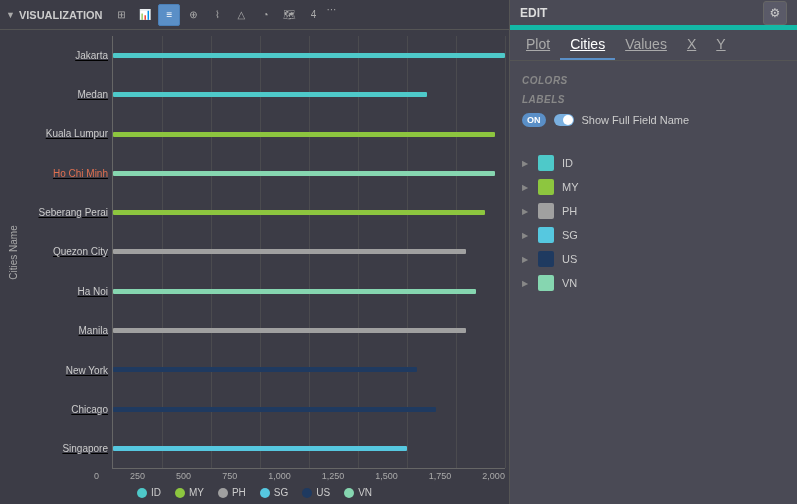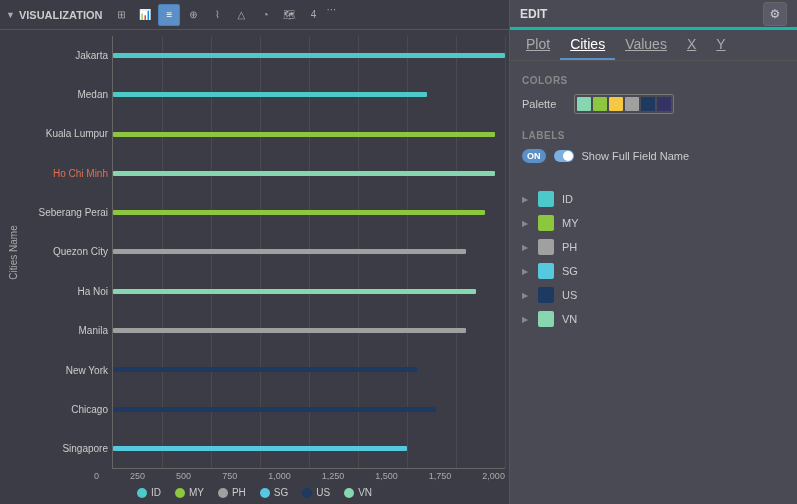--- a/index.html
+++ b/index.html
@@ -99,20 +99,21 @@
       transform: rotate(-90deg);
       white-space: nowrap;
       width: 80px;
       text-align: center;
     }
 
     .chart-inner {
       flex: 1;
       display: flex;
       flex-direction: column;
+      text-decoration: underline;
     }
 
     .bars-section {
       flex: 1;
       display: flex;
     }
 
     .city-labels {
       display: flex;
       flex-direction: column;
@@ -216,21 +217,21 @@
       background: #4a4a55;
       display: flex;
       flex-direction: column;
     }
 
     .edit-header {
       display: flex;
       align-items: center;
       justify-content: space-between;
       padding: 6px 10px;
-      border-bottom: 3px solid #14b8a6;
+      border-bottom: 5px solid #14b8a6;
       height: 30px;
     }
 
     .edit-title {
       color: #ddd;
       font-size: 12px;
       font-weight: bold;
     }
 
     .gear-btn {
@@ -273,20 +274,21 @@
       overflow-y: auto;
     }
 
     .section-label {
       color: #888;
       font-size: 10px;
       font-weight: bold;
       letter-spacing: 0.5px;
       margin-bottom: 8px;
       margin-top: 4px;
+      font-style: italic;
     }
 
     .palette-row {
       display: flex;
       align-items: center;
       gap: 10px;
       margin-bottom: 16px;
     }
 
     .palette-label {
@@ -525,31 +527,20 @@
   <div class="edit-tabs" id="edit-tabs">
       <div class="edit-tab">Plot</div>
       <div class="edit-tab active">Cities</div>
       <div class="edit-tab">Values</div>
       <div class="edit-tab">X</div>
       <div class="edit-tab">Y</div>
     </div>
 
   <div class="edit-content">
     <div class="section-label">COLORS</div>
-    <div class="palette-row">
-      <span class="palette-label">Palette</span>
-      <div class="palette-swatches" id="palette-swatches">
-          <div class="swatch" style="background: rgb(134, 214, 176);"></div>
-          <div class="swatch" style="background: rgb(141, 198, 63);"></div>
-          <div class="swatch" style="background: rgb(244, 200, 66);"></div>
-          <div class="swatch" style="background: rgb(160, 160, 160);"></div>
-          <div class="swatch" style="background: rgb(31, 58, 96);"></div>
-          <div class="swatch" style="background: rgb(51, 51, 102);"></div>
-        </div>
-    </div>
 
     <div class="labels-section">
       <div class="section-label">LABELS</div>
       <div class="toggle-row">
         <span class="toggle-on">ON</span>
         <div class="toggle-circle"></div>
         <span class="toggle-label">Show Full Field Name</span>
       </div>
     </div>
 

